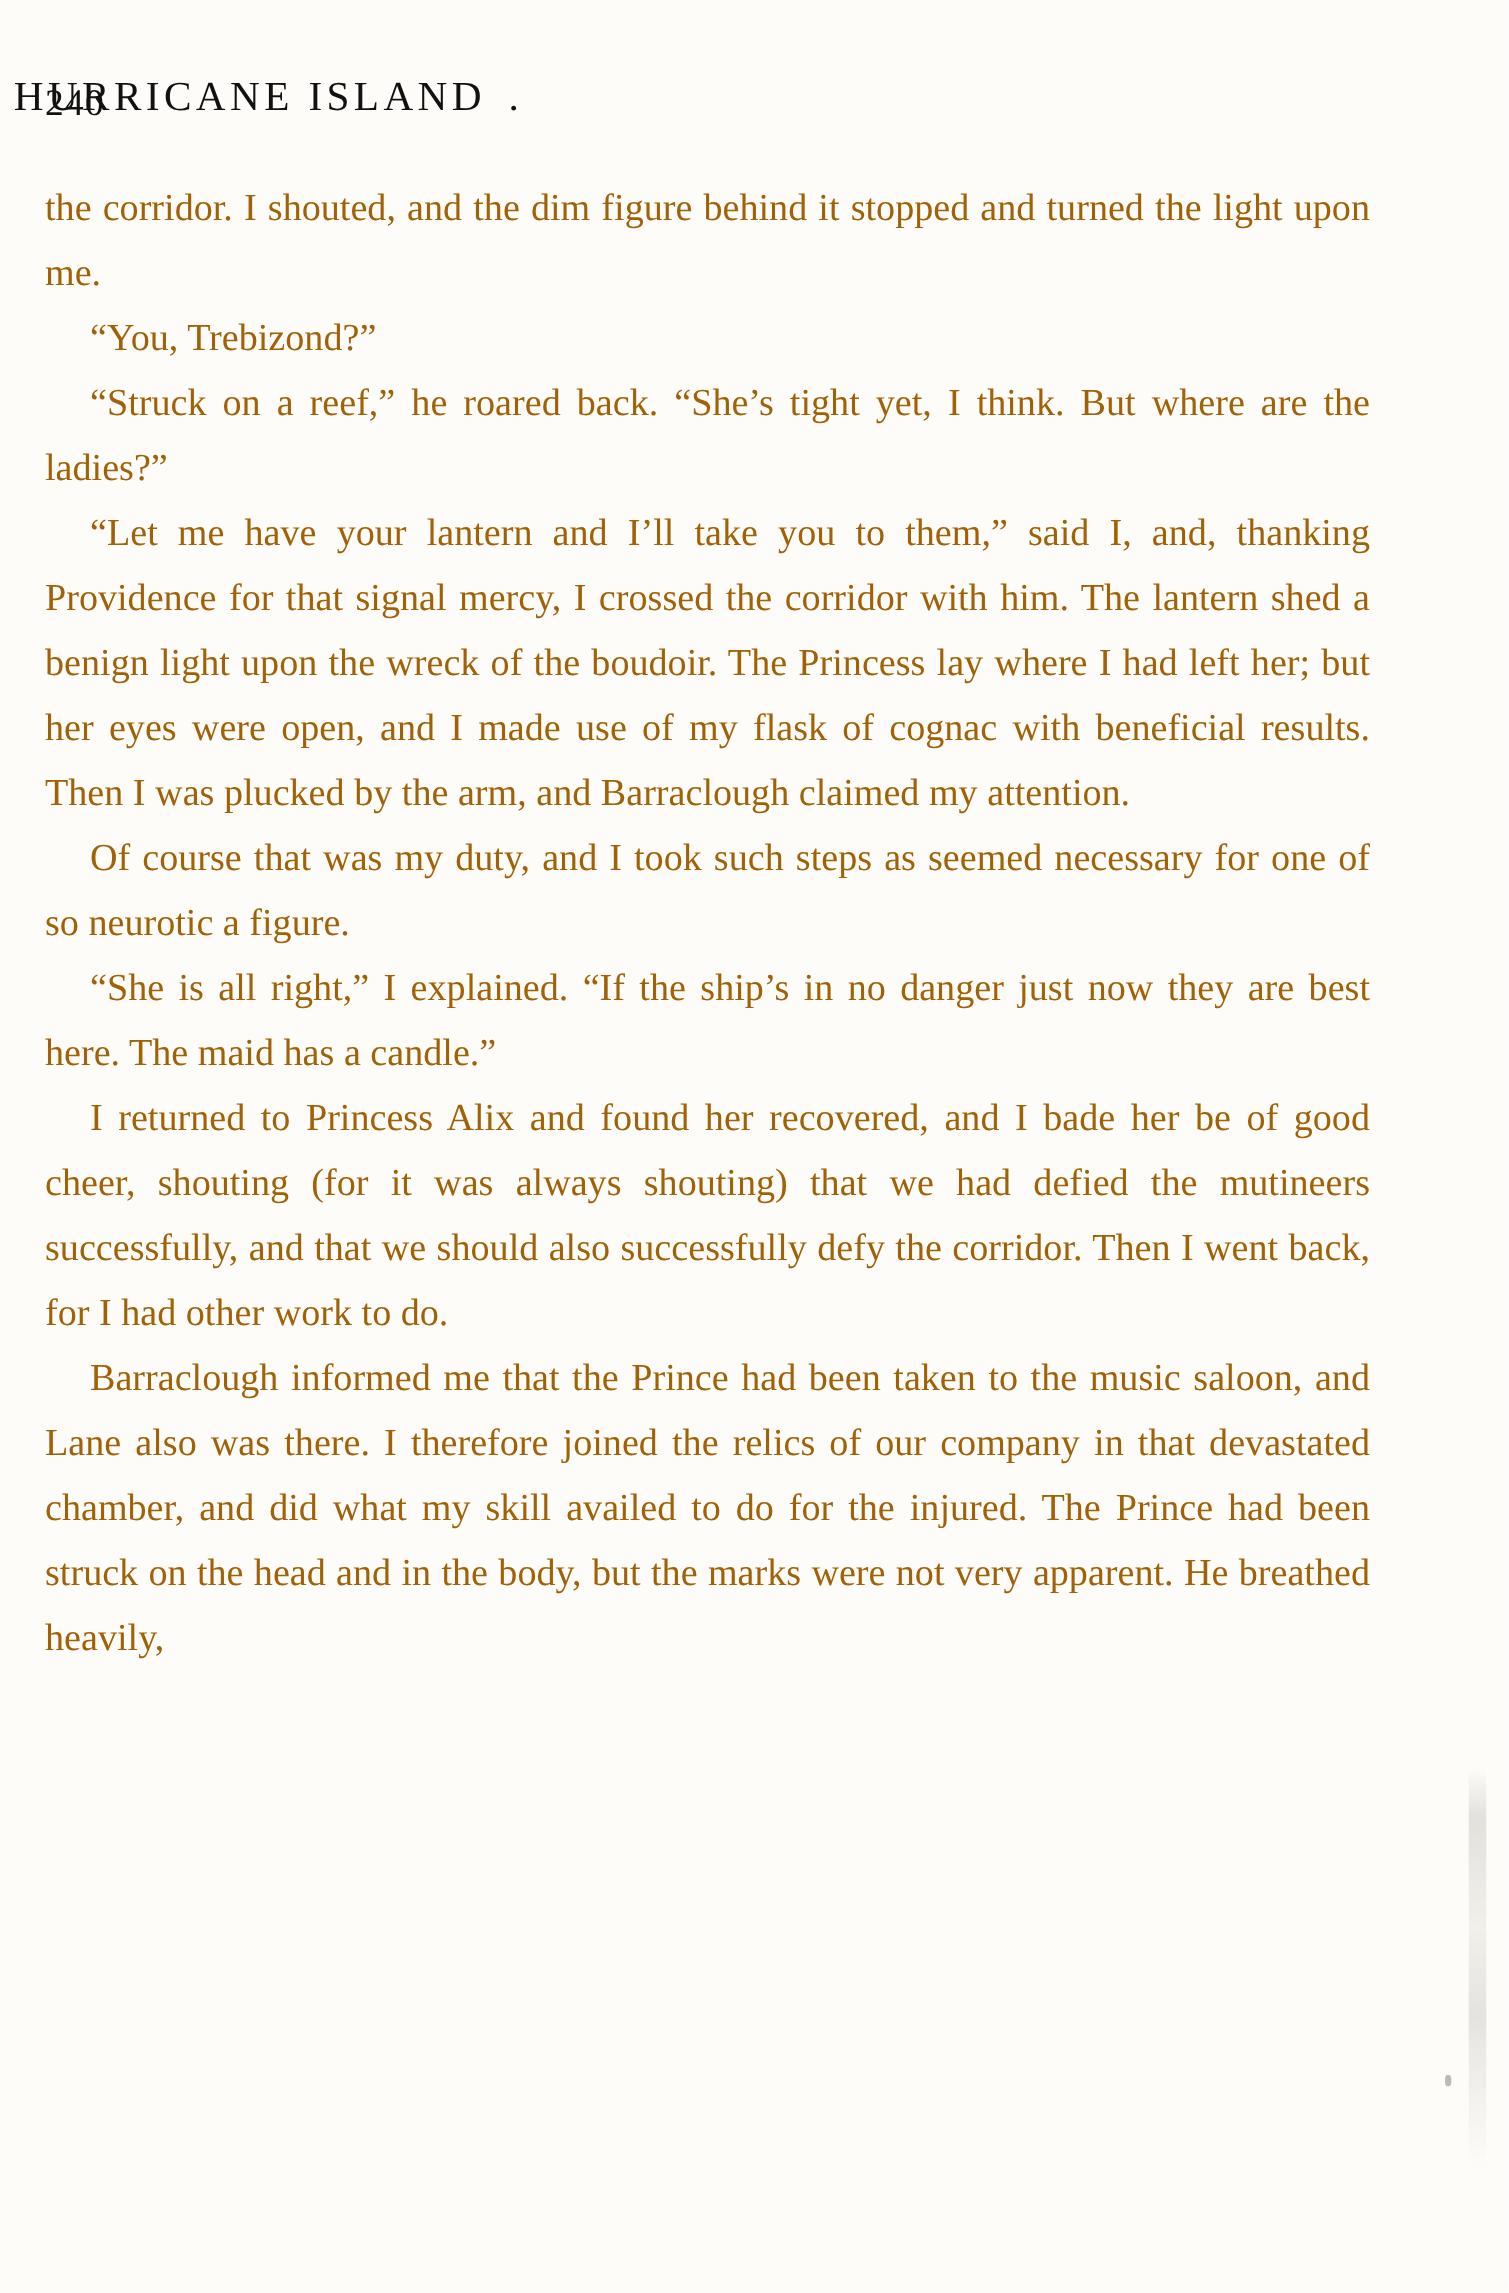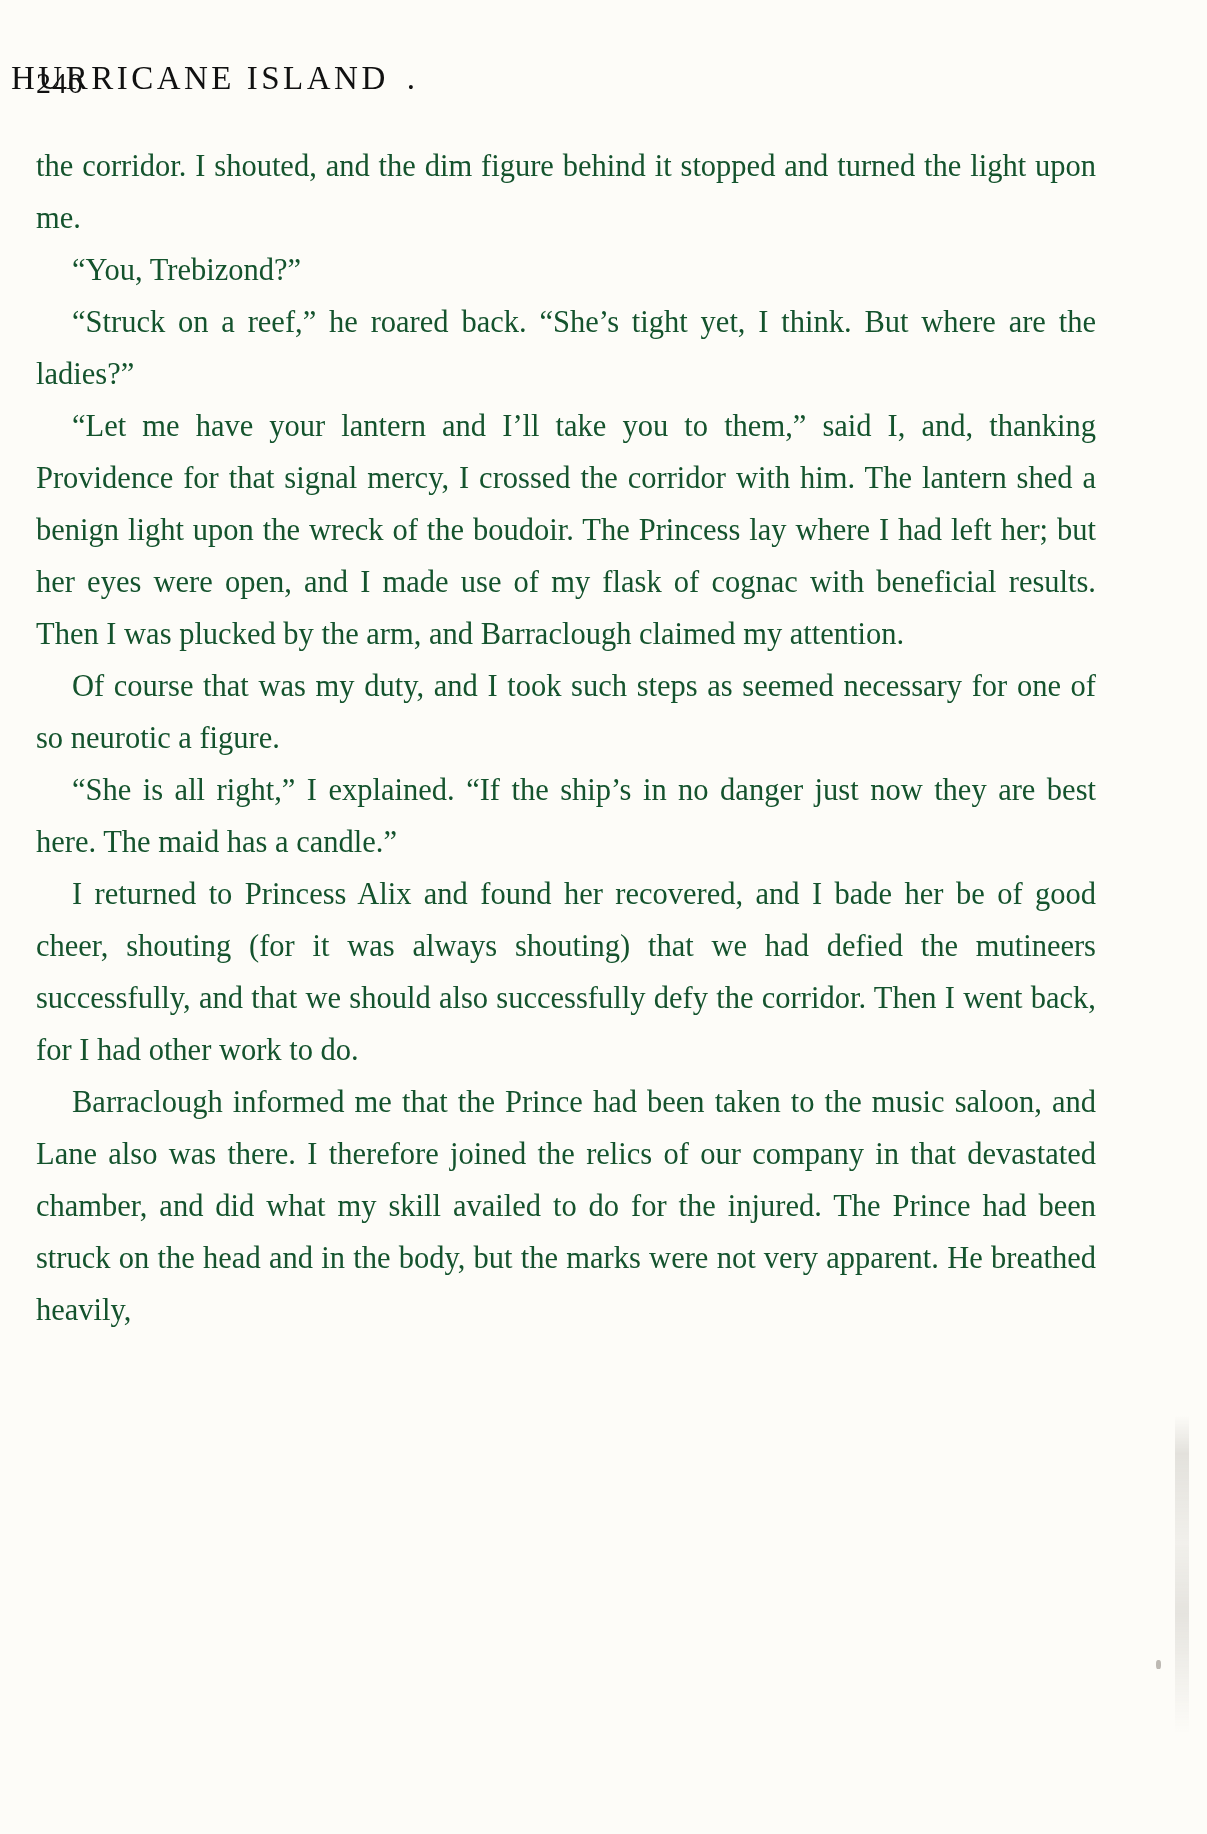--- a/index.html
+++ b/index.html
@@ -56,21 +56,21 @@
     margin-left: 18px;
   }
   .body-text {
     position: absolute;
     left: 36px;
     top: 140px;
     width: 1060px;
     font-size: 30.5px;
     line-height: 52px;
     text-align: justify;
-    color: #14532d;
+    color: #a16207;
   }
   .body-text p {
     margin: 0;
     text-indent: 0;
     text-align: justify;
     text-align-last: left;
     hyphens: none;
   }
   .body-text p.indent {
     text-indent: 36px;

